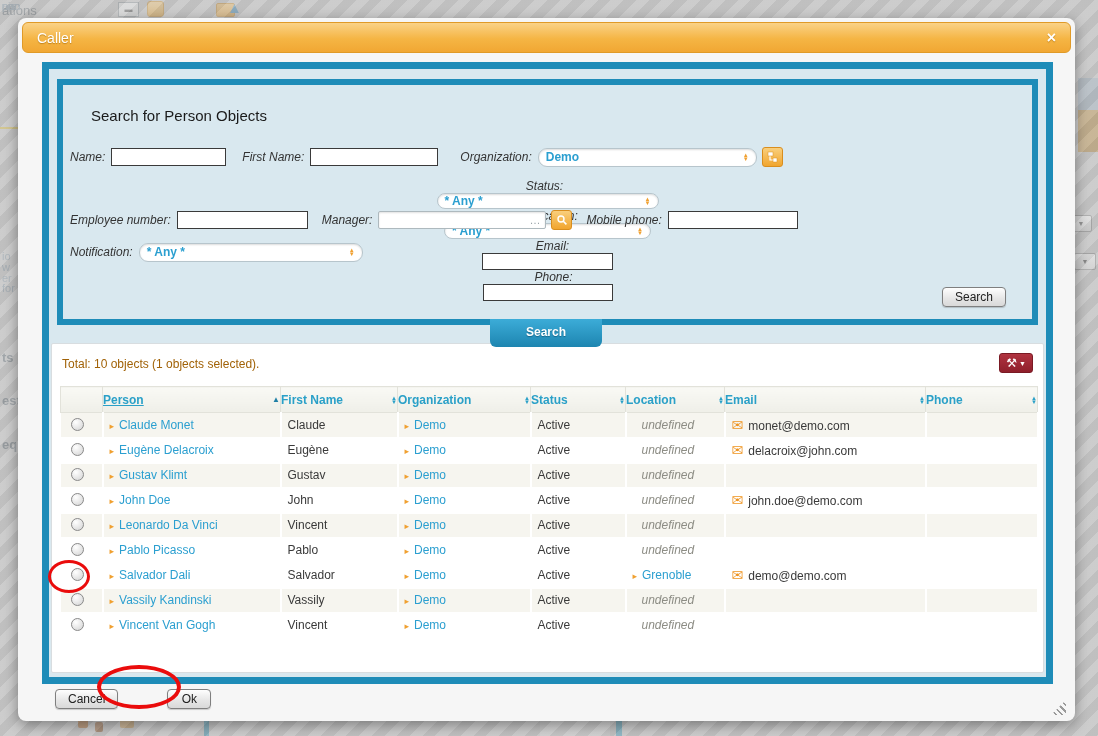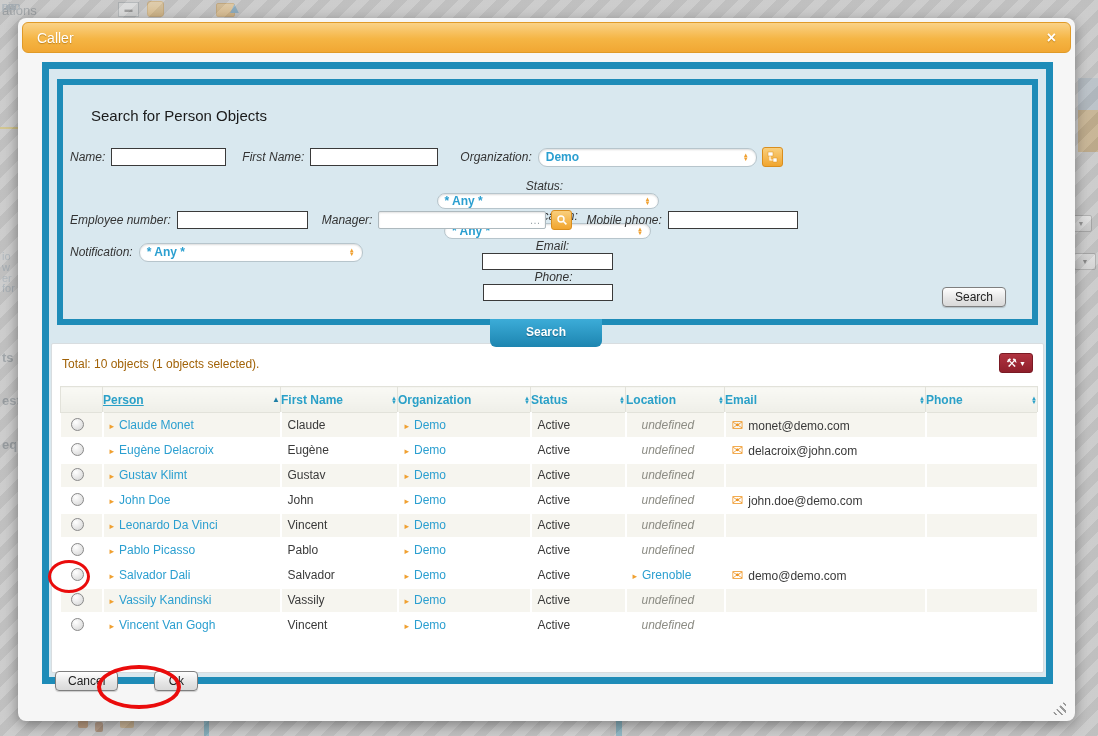--- a/index.html
+++ b/index.html
@@ -112,21 +112,21 @@
   .undef { color:#8d8d85; font-style:italic;margin-left:9px; }
   .mail-icon { color:#ef9420; font-size:14px; margin-right:5px; font-family:"DejaVu Sans",sans-serif; }
   .radio-wrap { display:inline-flex; padding:2px; margin-left:2px; }
   .radio-wrap.focused { outline:1px dotted #666; }
   .radio { width:13px; height:13px; border-radius:50%; border:1px solid #8a8a8a; cursor:pointer;
     background:radial-gradient(circle at 35% 30%, #ffffff, #d2d2d2); display:inline-flex; align-items:center; justify-content:center; }
   .radio.checked::after { content:""; width:6px; height:6px; border-radius:50%;
     background:radial-gradient(circle at 35% 30%, #5aa9e8, #1565c0); }
 
   
-  #dlg-footer { position:absolute; left:6px; top:602px; display:flex; gap:8px; }
+  #dlg-footer { position:absolute; left:6px; top:620px; display:flex; gap:21px; }
   #cancel-btn { min-width:58px; } #ok-btn { min-width:44px;margin-left:28px; }
 
   #resize-grip { position:absolute; right:9px; bottom:6px; width:15px; height:15px;
     background:repeating-linear-gradient(45deg, transparent 0 3px, #9a9a9a 3px 4.5px);
     clip-path:polygon(100% 0, 100% 100%, 0 100%); cursor:nwse-resize; }
 
   
   .annotation { position:absolute; z-index:5; border-radius:50%; pointer-events:none; }
   #ann-radio { left:48px; top:560px; width:42px; height:33px; border:3px solid #ea0c0c; }
   #ann-ok { left:97px; top:665px; width:84px; height:44px; border:4px solid #ea0c0c; }

